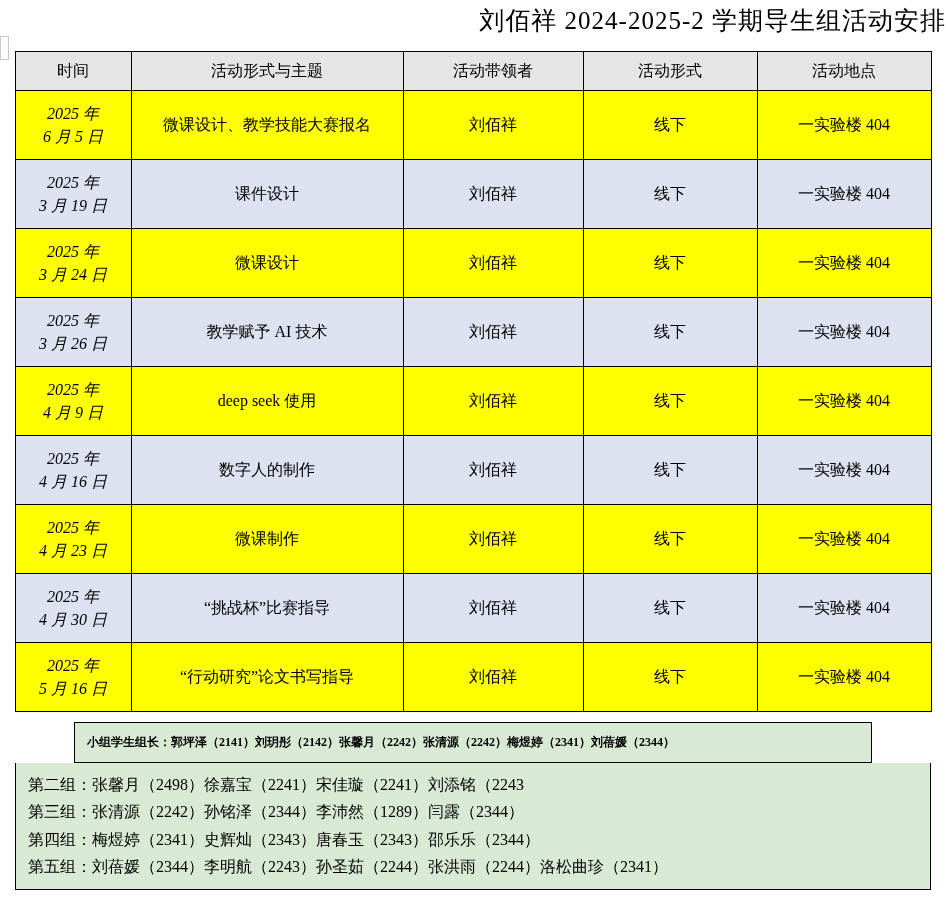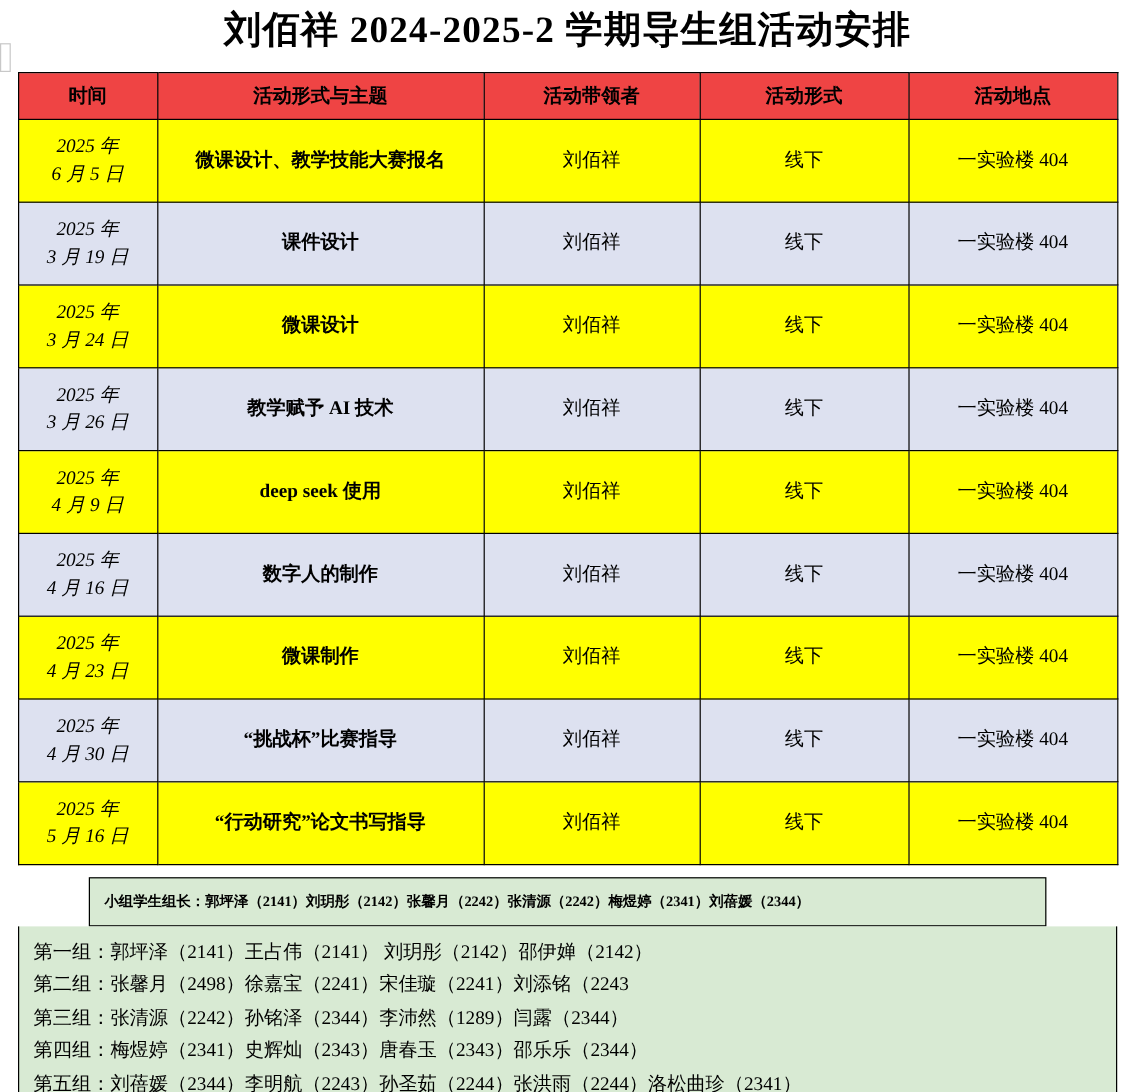--- a/index.html
+++ b/index.html
@@ -14,24 +14,24 @@
     color: #000000;
     overflow: hidden;
   }
   .page {
     position: relative;
     width: 946px;
     height: 910px;
     box-sizing: border-box;
   }
   .doc-title {
-    text-align: center;
+    text-align: right;
     font-family: "Liberation Serif", "DejaVu Serif", serif;
-    font-weight: bold;
-    font-size: 31px;
+    font-weight: normal;
+    font-size: 25px;
     letter-spacing: 1px;
     padding-top: 4px;
     padding-bottom: 6px;
   }
   .left-rail {
     position: absolute;
     left: 0;
     top: 36px;
     width: 9px;
     height: 24px;
@@ -47,42 +47,41 @@
   }
   table.schedule td, table.schedule th {
     border: 1px solid #000000;
     padding: 0;
     text-align: center;
     vertical-align: middle;
     font-size: 16px;
     font-family: "Liberation Serif", "DejaVu Serif", serif;
   }
   thead th {
-    background: #ef4444;
-    font-weight: bold;
+    background: #e5e5e5;
+    font-weight: normal;
     height: 38px;
     font-size: 17px;
   }
   tbody td {
     height: 68px;
     line-height: 1.45;
   }
   tr.row-yellow td {
     background: #ffff00;
   }
   tr.row-lav td {
     background: #dde1f0;
   }
   td.col-time {
     font-size: 15px;
     font-style: italic;
   }
   td.col-topic {
     font-size: 16px;
-    font-weight: bold;
   }
   .col-w1 { width: 116px; }
   .col-w2 { width: 272px; }
   .col-w3 { width: 180px; }
   .col-w4 { width: 174px; }
   .col-w5 { width: 174px; }
 
   .leaders-box {
     width: 798px;
     margin: 10px auto 0 auto;
@@ -225,20 +224,19 @@
         <td>刘佰祥</td>
         <td>线下</td>
         <td>一实验楼 404</td>
       </tr>
     </tbody>
   </table>
 
   <div class="leaders-box">小组学生组长：郭坪泽（2141）刘玥彤（2142）张馨月（2242）张清源（2242）梅煜婷（2341）刘蓓媛（2344）</div>
 
   <div class="groups-box">
-    <div class="group-line">第一组：郭坪泽（2141）王占伟（2141） 刘玥彤（2142）邵伊婵（2142）</div>
     <div class="group-line">第二组：张馨月（2498）徐嘉宝（2241）宋佳璇（2241）刘添铭（2243</div>
     <div class="group-line">第三组：张清源（2242）孙铭泽（2344）李沛然（1289）闫露（2344）</div>
     <div class="group-line">第四组：梅煜婷（2341）史辉灿（2343）唐春玉（2343）邵乐乐（2344）</div>
     <div class="group-line">第五组：刘蓓媛（2344）李明航（2243）孙圣茹（2244）张洪雨（2244）洛松曲珍（2341）</div>
   </div>
 
 </div>
 
 </body></html>

